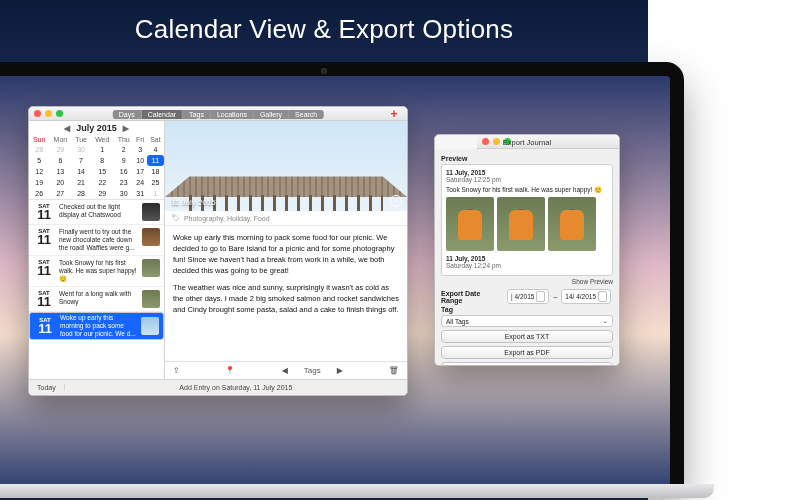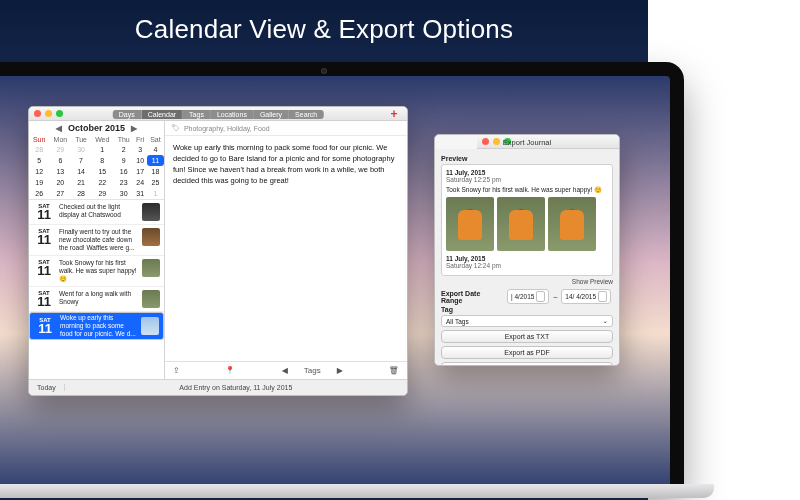--- a/index.html
+++ b/index.html
@@ -114,21 +114,21 @@
               <span class="tab">Gallery</span>
               <span class="tab">Search</span>
             </div>
           <div class="plus">+</div>
         </div>
 
         <div class="main-body">
           <div class="left-col">
             <div class="cal-head">
               <span class="chev">◀</span>
-              <span>October 2015</span>
+              <span>July 2015</span>
               <span class="chev">▶</span>
             </div>
             <table class="cal">
               <thead>
                   <tr id="cal-head-row">
                     <th class="sun">Sun</th>
                     <th>Mon</th>
                     <th>Tue</th>
                     <th>Wed</th>
                     <th>Thu</th>
@@ -222,26 +222,34 @@
                     <div class="dow">SAT</div>
                     <div class="dn">11</div>
                   </div>
                   <div class="txt">Woke up early this morning to pack some food for our picnic. We d...</div>
                   <div class="thumb t-d"></div>
                 </div>
               </div>
           </div>
 
           <div class="right-col">
+            <div class="hero">
+              <div class="hero-sky"></div>
+              <div class="pier"></div>
+              <div class="pylons"></div>
+              <div class="hero-date">11 July 2015</div>
+              <div class="hero-info">i</div>
+            </div>
             <div class="tagline">
               <span class="emoji">🏷</span>
               <span>Photography, Holiday, Food</span>
             </div>
             <div class="entry-body" id="entry-body">
                 <p>Woke up early this morning to pack some food for our picnic. We decided to go to Bare Island for a picnic and for some photography fun! Since we haven't had a break from work in a while, we both decided this was going to be great!</p>
+                <p>The weather was nice and sunny, surprisingly it wasn't as cold as the other days. I made 2 big smoked salmon and rocket sandwiches and Cindy brought some pasta, salad and a cake to finish things off.</p>
               </div>
             <div class="entry-toolbar">
               <span>⇪</span>
               <span>📍</span>
               <div class="nav-arrows">
                 <span>◀</span>
                 <span>Tags</span>
                 <span>▶</span>
               </div>
               <span>🗑</span>

